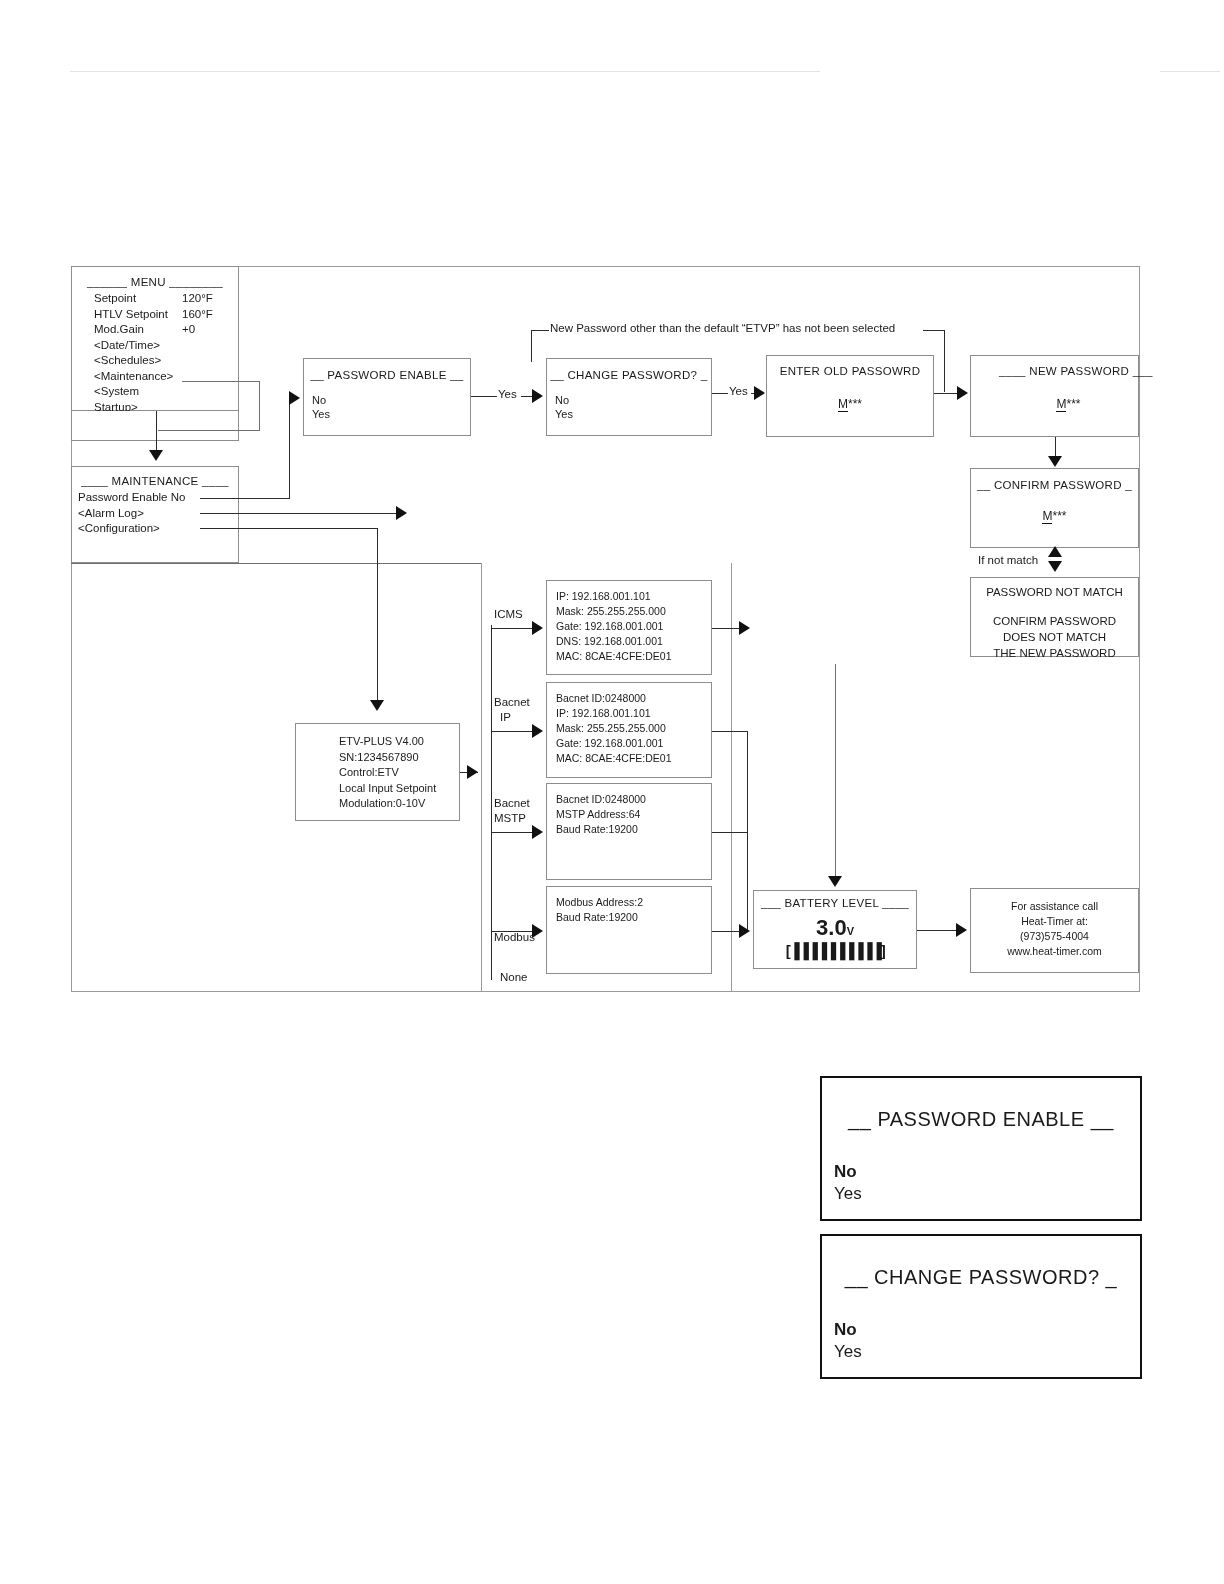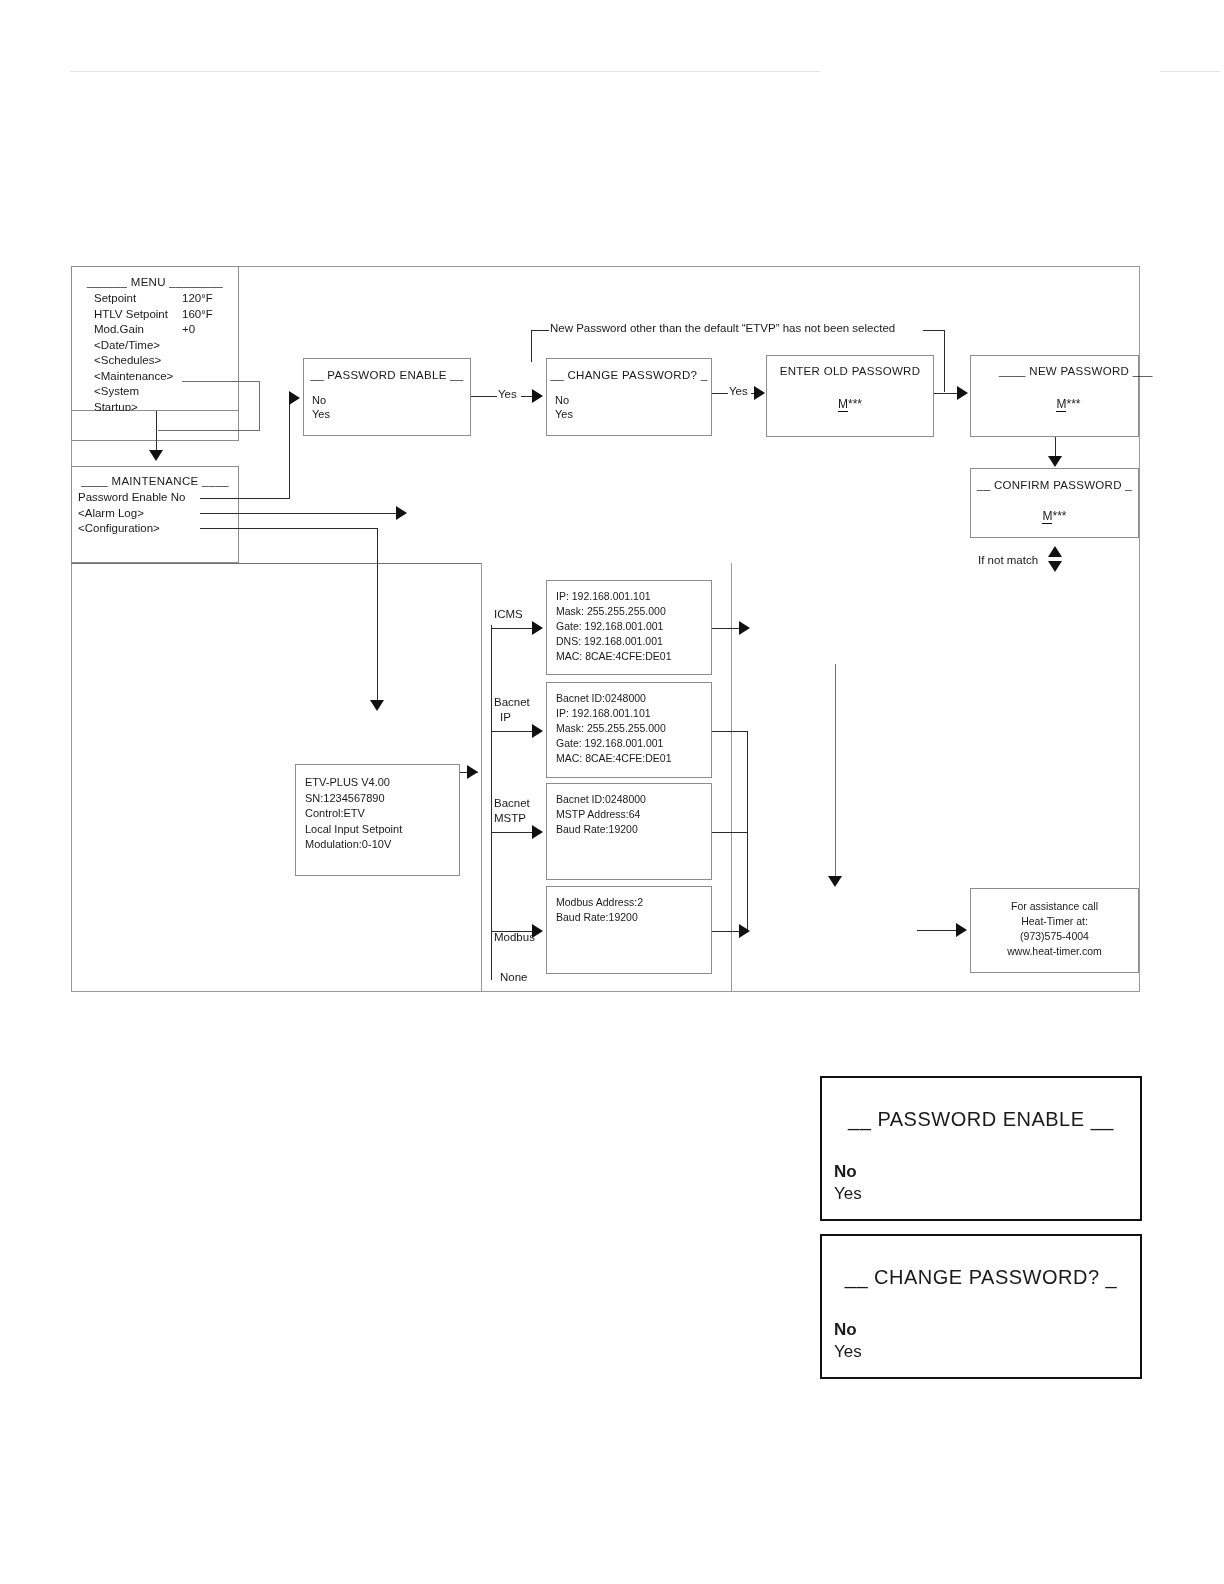--- a/index.html
+++ b/index.html
@@ -57,37 +57,37 @@
   #oldPw .title{margin-top:9px;}
   #oldPw .val{text-align:center;margin-top:20px;font-size:12px;}
   .u{border-bottom:1px solid #111;}
 
   
   #newPw{left:970px;top:355px;width:169px;height:82px;padding-left:28px;}
   #newPw .title{margin-top:9px;}
   #newPw .val{text-align:center;margin-top:20px;font-size:12px;}
 
   
-  #confPw{left:970px;top:468px;width:169px;height:70px;}
+  #confPw{left:970px;top:468px;width:169px;height:80px;}
   #confPw .title{margin-top:10px;}
   #confPw .val{text-align:center;margin-top:18px;font-size:12px;}
 
   
   #notMatch{left:970px;top:577px;width:169px;height:80px;}
   #notMatch .l{text-align:center;font-size:11.5px;line-height:16px;}
 
   
   #alarmLog{left:413px;top:462px;width:167px;height:95px;}
   #alarmLog .title{margin-top:9px;}
   #alarmLog .stamp{margin:13px 0 0 6px;font-size:9.5px;}
   #alarmLog .ev{margin:1px 0 0 6px;font-size:11.5px;}
   #alarmLog .bar{position:absolute;left:0;bottom:0;width:100%;height:18px;background:#000;color:#fff;display:flex;align-items:center;justify-content:space-between;padding:0 7px;box-sizing:border-box;font-size:10.5px;letter-spacing:.4px;}
 
   
-  #etv{left:295px;top:764px;width:165px;height:112px;}
+  #etv{left:295px;top:723px;width:165px;height:98px;padding-left:34px;}
   #etv .rows{margin:10px 0 0 9px;}
   #etv .row{font-size:11px;line-height:15.5px;white-space:nowrap;}
 
   
   #cfgIcms{left:546px;top:580px;width:166px;height:95px;}
   #cfgBip{left:546px;top:682px;width:166px;height:96px;}
   #cfgMstp{left:546px;top:783px;width:166px;height:97px;}
   #cfgModbus{left:546px;top:886px;width:166px;height:88px;}
   .cfg .rows{margin:8px 0 0 9px;}
   .cfg .row{font-size:10.5px;line-height:15px;white-space:nowrap;}
@@ -243,20 +243,26 @@
 
   <div class="box" id="confPw">
     <div class="title">__ CONFIRM PASSWORD _</div>
     <div class="val"><span class="u">M</span><span>***</span></div>
   </div>
 
   <div class="lbl" style="left:977px;top:554px;">If not match</div>
   <div class="arrU" style="left:1048px;top:546px;"></div>
   <div class="arrD" style="left:1048px;top:561px;"></div>
 
+  <div class="box" id="notMatch">
+    <div class="l" style="margin-top:6px;">PASSWORD NOT MATCH</div>
+    <div class="l" style="margin-top:13px;">CONFIRM PASSWORD</div>
+    <div class="l">DOES NOT MATCH</div>
+    <div class="l">THE NEW PASSWORD</div>
+  </div>
 
 
   <div class="box" id="etv">
     <div class="rows">
       <div class="row">ETV-PLUS V4.00</div>
       <div class="row">SN:1234567890</div>
       <div class="row">Control:ETV</div>
       <div class="row">Local Input Setpoint</div>
       <div class="row">Modulation:0-10V</div>
     </div>
@@ -327,20 +333,25 @@
   <div class="h" style="left:712px;top:731px;width:36px;"></div>
   <div class="h" style="left:712px;top:832px;width:36px;"></div>
   <div class="h" style="left:712px;top:931px;width:28px;"></div>
   <div class="v" style="left:747px;top:731px;height:200px;"></div>
   <div class="arrR" style="left:739px;top:924px;"></div>
 
 
   <div class="v" style="left:835px;top:664px;height:215px;background:#6f6f6f;"></div>
   <div class="arrD" style="left:828px;top:876px;"></div>
 
+  <div class="box" id="batt">
+    <div class="title">___ BATTERY LEVEL ____</div>
+    <div class="big"><b>3.0</b><span>V</span></div>
+    <div class="bars">[▐▐▐▐▐▐▐▐▐▐]</div>
+  </div>
 
   <div class="h" style="left:917px;top:930px;width:40px;"></div>
   <div class="arrR" style="left:956px;top:923px;"></div>
 
   <div class="box" id="assist">
     <div class="rows">
       <div class="row">For assistance call</div>
       <div class="row">Heat-Timer at:</div>
       <div class="row">(973)575-4004</div>
       <div class="row">www.heat-timer.com</div>

